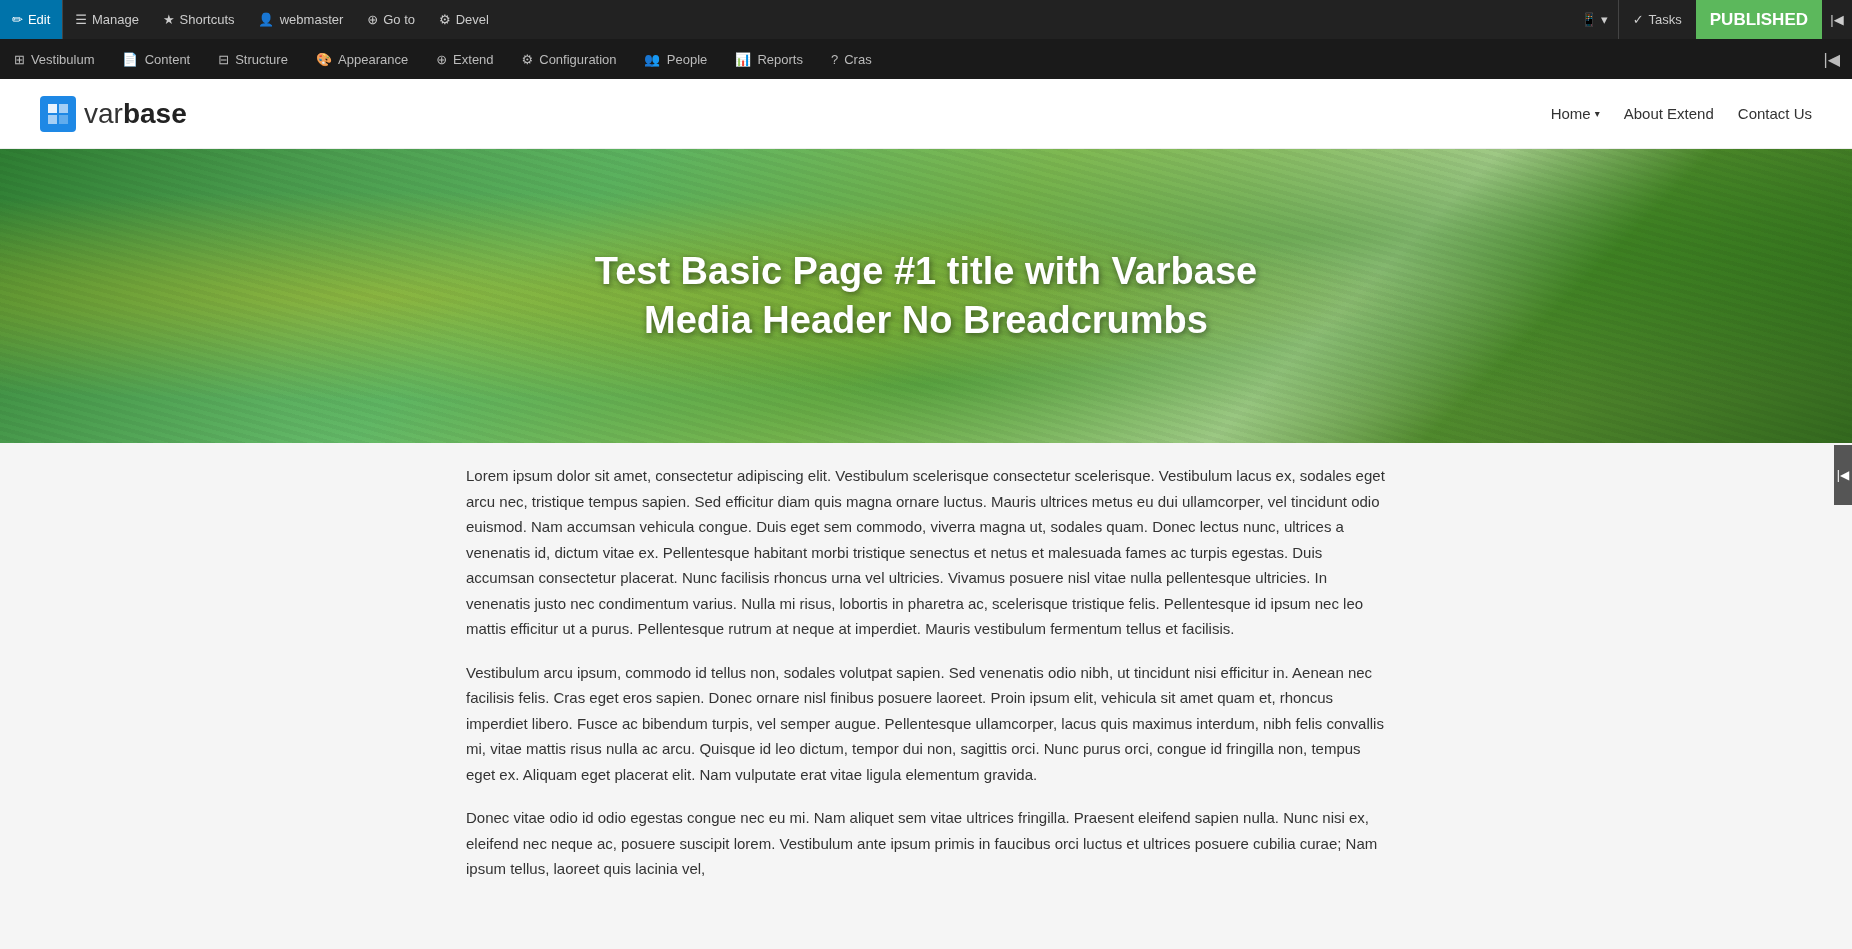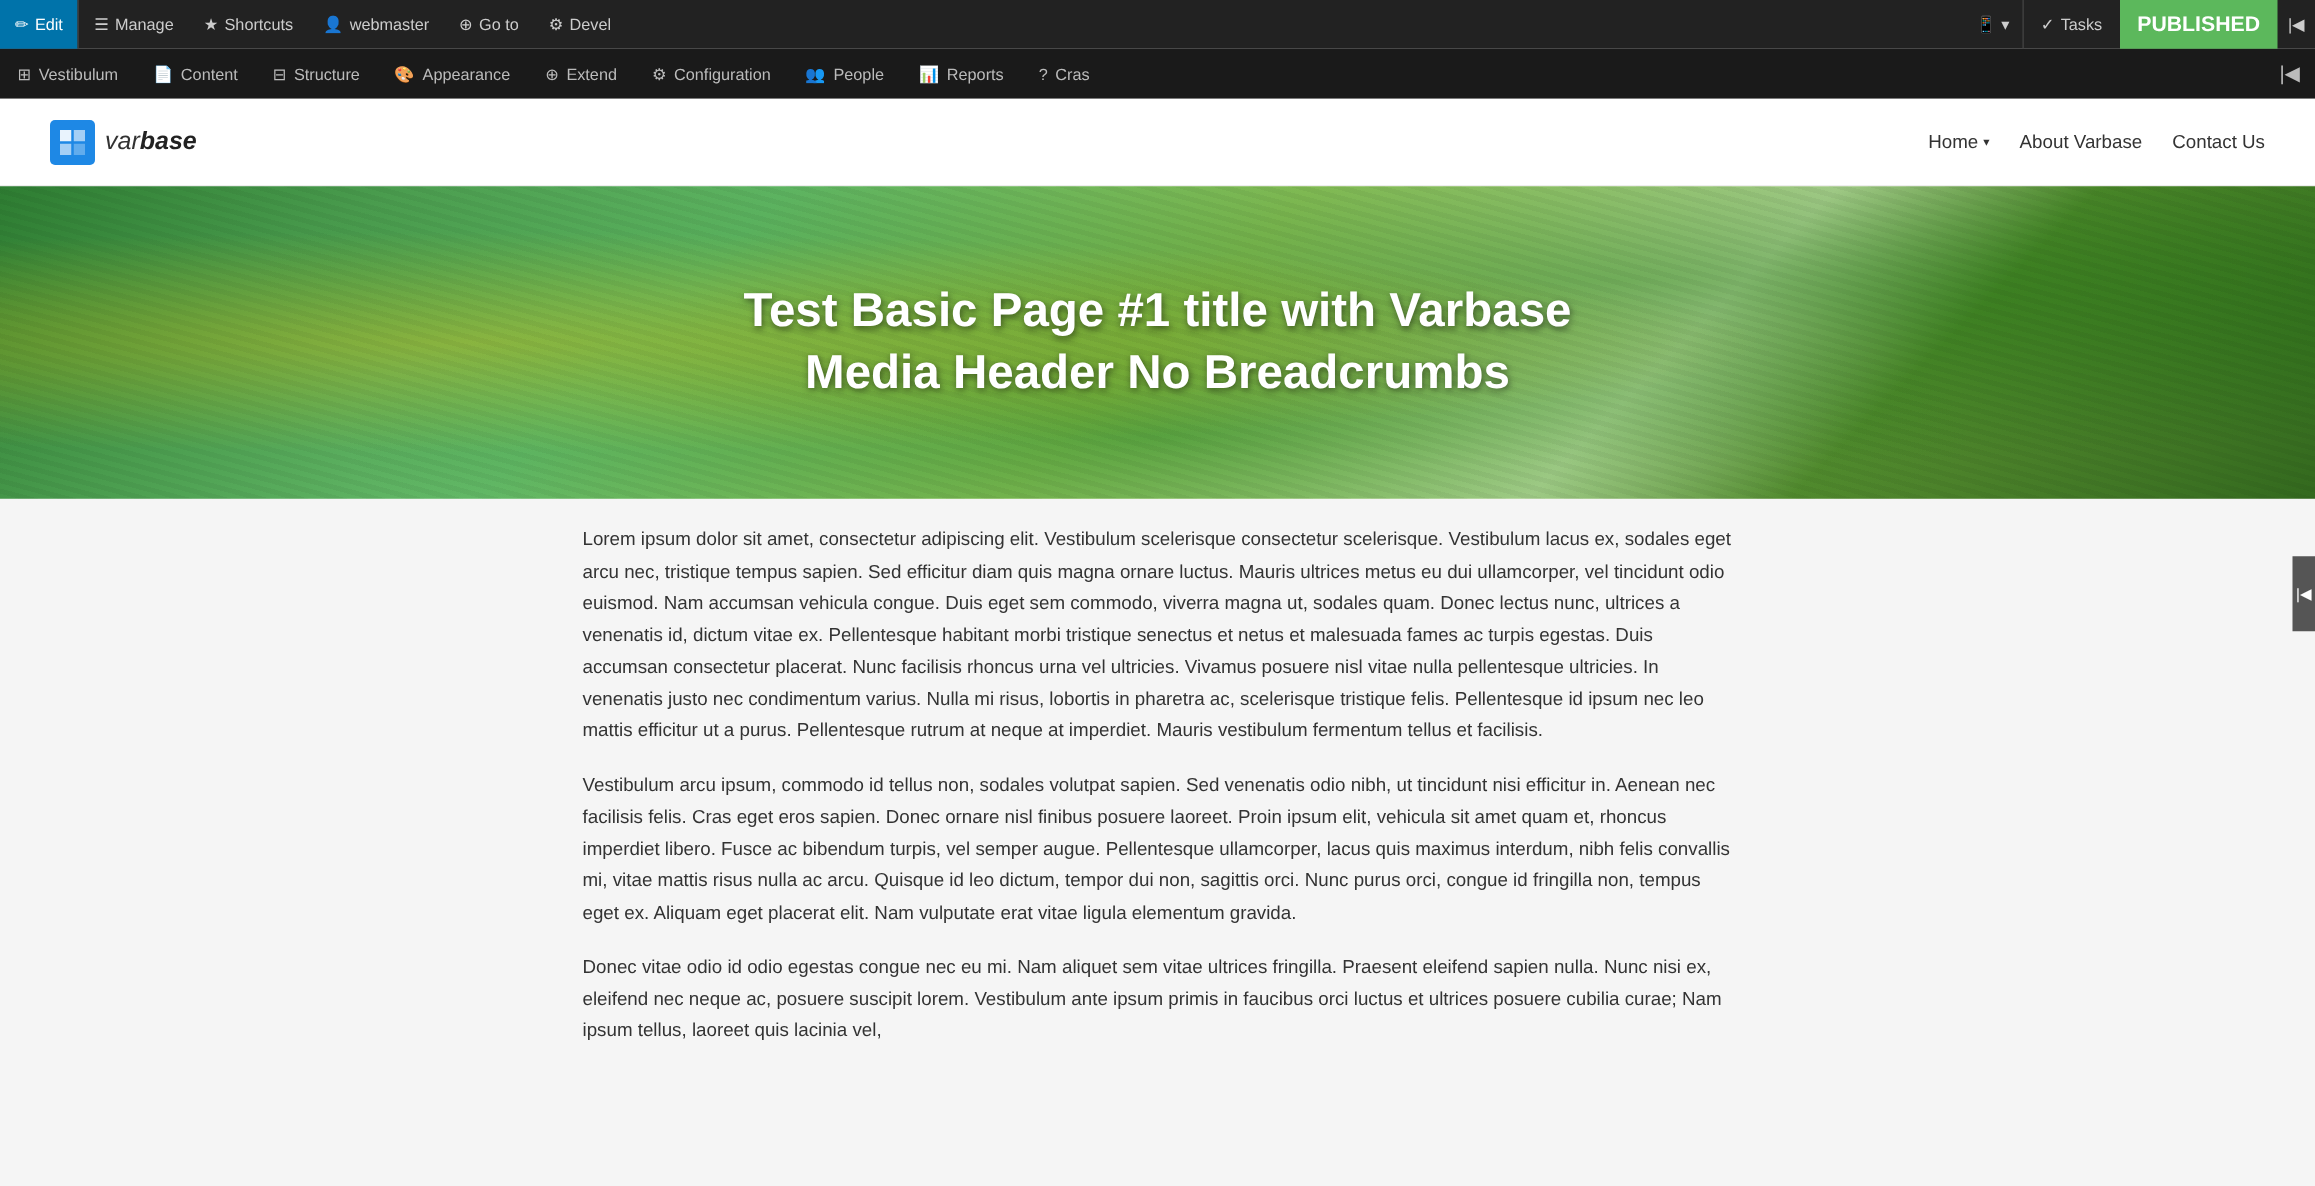--- a/index.html
+++ b/index.html
@@ -119,24 +119,23 @@
       background: #1e88e5;
       display: flex;
       align-items: center;
       justify-content: center;
       color: #fff;
       font-weight: bold;
       font-size: 20px;
       border-radius: 4px;
     }
     .site-logo .logo-text {
-      font-size: 20px;
+      font-size: 28px;
       font-weight: 300;
       color: #333;
-      font-style: italic;
     }
     .site-logo .logo-text strong { font-weight: 700; color: #222; }
     .site-nav {
       display: flex;
       align-items: center;
       gap: 24px;
       font-size: 15px;
     }
     .site-nav a {
       color: #333;
@@ -147,21 +146,21 @@
       align-items: center;
       gap: 4px;
     }
     .site-nav .home-link .caret {
       font-size: 10px;
     }
 
     
     .hero-banner {
       width: 100%;
-      height: 250px;
+      height: 294px;
       background: linear-gradient(135deg, #2e7d32 0%, #66bb6a 30%, #9ccc65 50%, #aed581 60%, #c5e1a5 70%, #558b2f 80%, #33691e 100%);
       background-size: cover;
       position: relative;
       display: flex;
       align-items: center;
       justify-content: center;
       overflow: hidden;
     }
     .hero-banner::before {
       content: '';
@@ -351,21 +350,21 @@
     <span class="logo-text">
       <span>var</span><strong>base</strong>
     </span>
   </div>
   <nav class="site-nav">
     <a href="#" class="home-link">
       <span>Home</span>
       <span class="caret">▾</span>
     </a>
     <a href="#">
-      <span>About Varbase</span>
+      <span>About Extend</span>
     </a>
     <a href="#">
       <span>Contact Us</span>
     </a>
   </nav>
 </div>
 
 <div class="hero-banner">
   <h1 class="hero-title">Test Basic Page #1 title with Varbase Media Header No Breadcrumbs</h1>
 </div>

